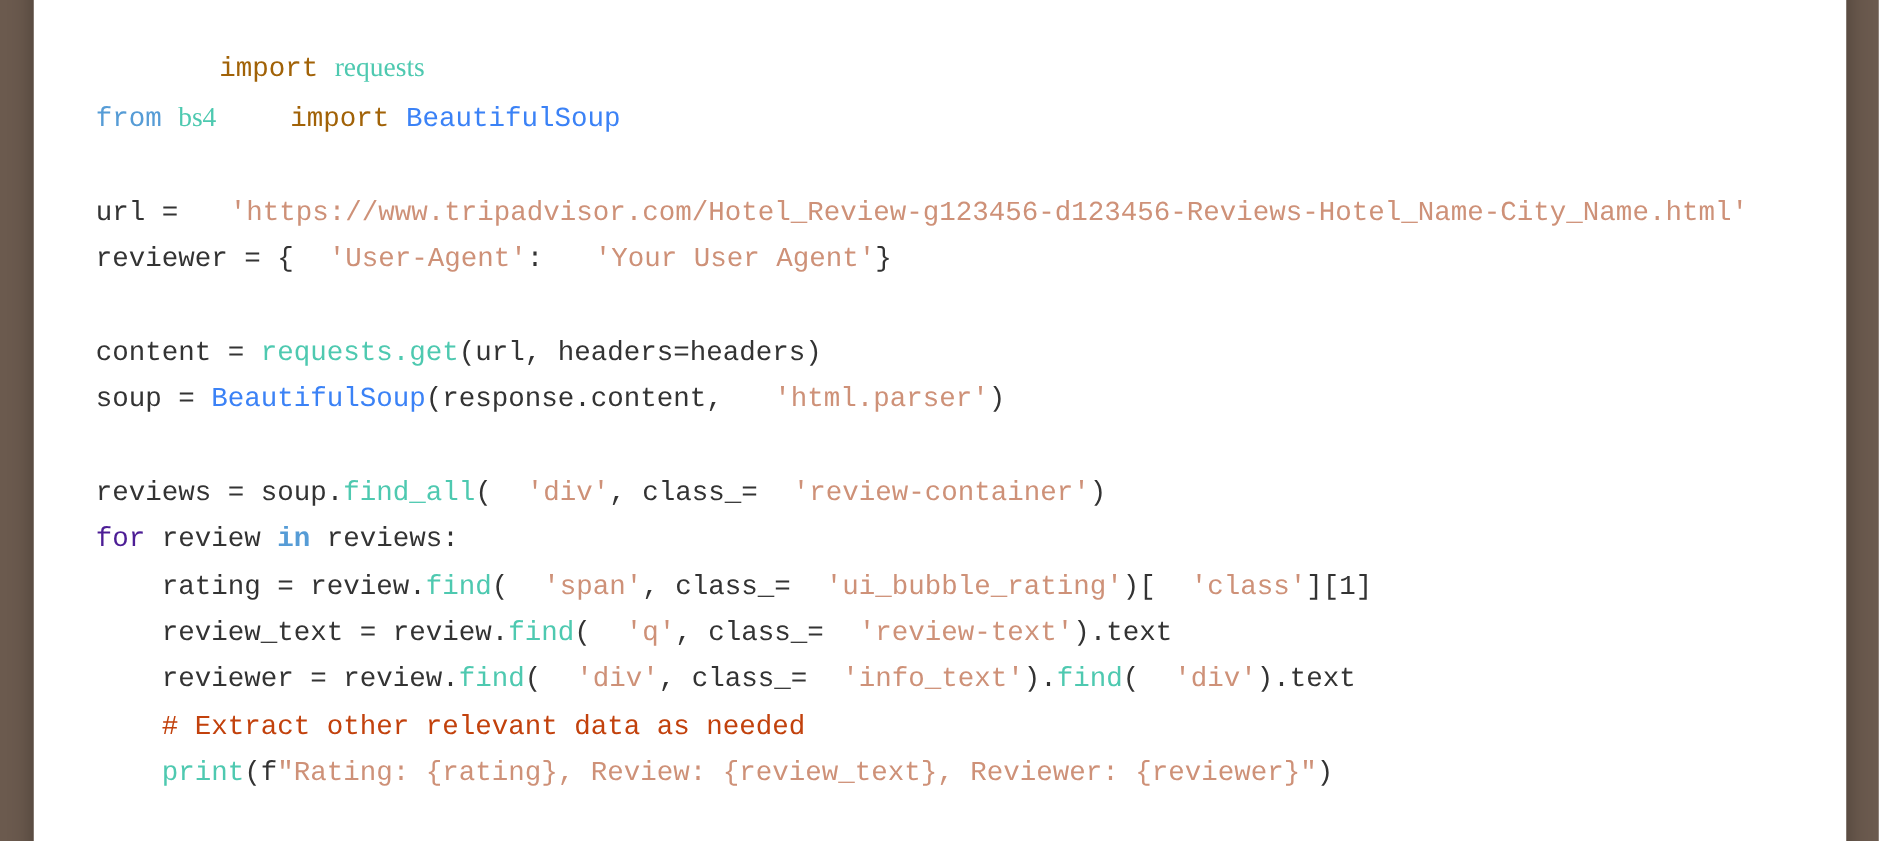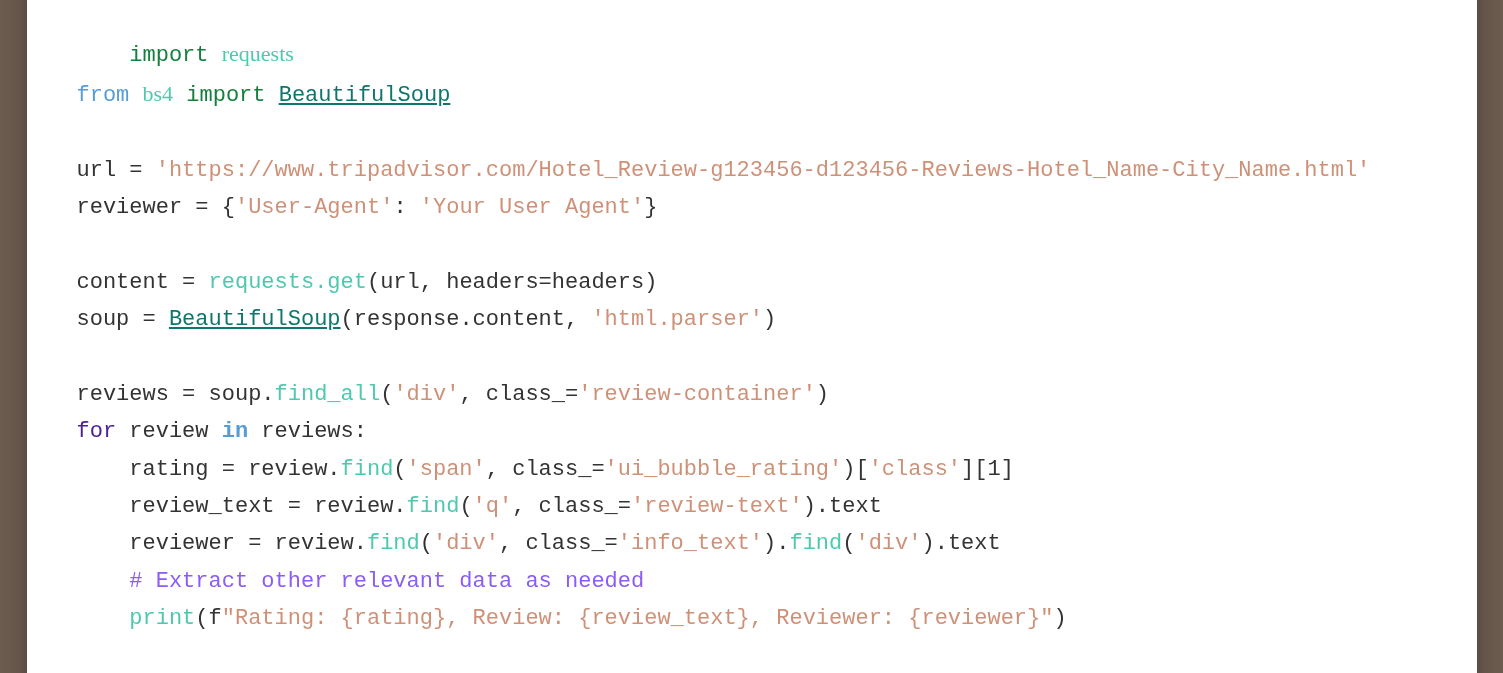--- a/index.html
+++ b/index.html
@@ -27,34 +27,34 @@
       box-shadow: 0 4px 20px rgba(0,0,0,0.3);
       overflow: hidden;
     }
 
     .code-block {
       font-size: 22px;
       line-height: 1.7;
       white-space: pre;
     }
 
-    .kw-import { color: #15803d; }
+    .kw-import { color: #a16207; margin-left: 46px; }
     .kw-from { color: #569cd6; }
     .kw-for { color: #4c1d95; }
     .kw-in { color: #569cd6; font-weight: bold; }
 
     .module { color: #4ec9b0; font-family: Liberation Serif, serif; }
-    .classname { color: #0f766e; text-decoration: underline; }
+    .classname { color: #3b82f6; }
 
-    .string { color: #ce9178; }
+    .string { color: #ce9178; margin-left: 28px; }
     .fstring { color: #ce9178; }
     .plain { color: #333333; }
     .method { color: #4ec9b0; }
 
-    .comment { color: #8b5cf6; }
+    .comment { color: #c2410c; }
 
     .line-blank {
       display: block;
       height: 1.7em;
     }
   </style>
 </head>
 <body>
 
 <div class="code-container">

